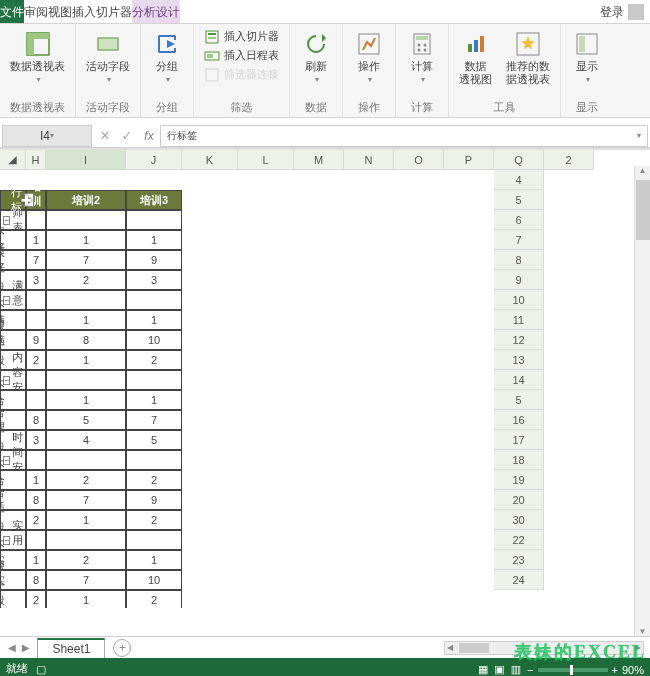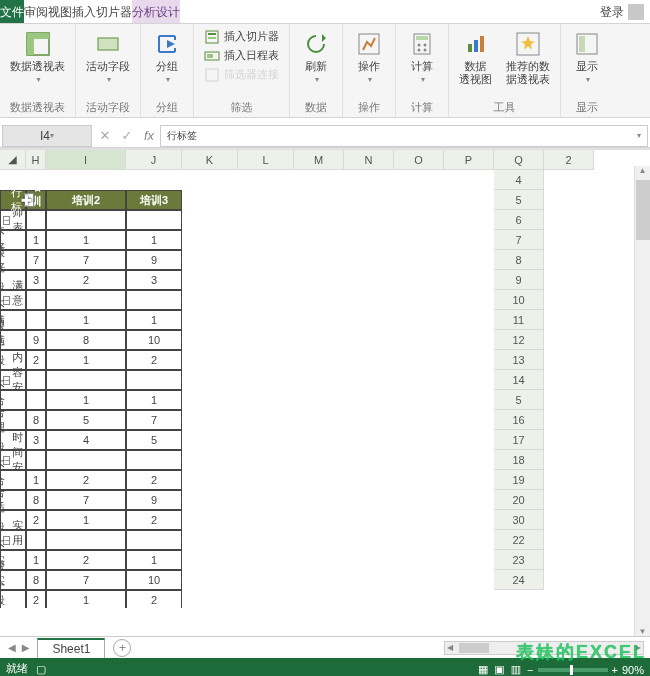--- a/index.html
+++ b/index.html
@@ -70,21 +70,21 @@
   .hscroll-track::before{content:"◀"; font-size:8px; color:#888; padding:0 2px;}
   .hscroll-track::after{content:"▶"; font-size:8px; color:#888; padding:0 2px; margin-left:auto;}
   .hscroll-thumb{ width:30px; height:10px; background:#ccc; position:absolute; left:14px;}
 
   
   .status { position:absolute; bottom:0; left:0; right:0; height:18px; background:#1e6b3a; color:#fff; display:flex; align-items:flex-end; font-size:11px; padding:0 6px; gap:8px;}
   .status .views { margin-left:auto; display:flex; gap:6px; align-items:center;}
   .status .zoom { display:flex; align-items:center; gap:4px;}
   .status .zoom .track { width:70px; height:4px; background:#4a9b6a; position:relative;}
   .status .zoom .track::after{content:""; position:absolute; left:32px; top:-3px; width:3px; height:10px; background:#fff;}
-  .watermark { position:absolute; bottom:12px; right:4px; color:#23c35e; font-size:18px; font-weight:bold; letter-spacing:2px; opacity:0.85; font-family:Liberation Sans, sans-serif; text-shadow:0 0 1px #0a5;}
+  .watermark { position:absolute; bottom:12px; right:4px; color:#23c35e; font-size:18px; font-weight:bold; letter-spacing:2px; opacity:0.85; font-family:Liberation Serif, serif; text-shadow:0 0 1px #0a5;}
 
   
   .vscroll { position:absolute; right:0; top:166px; bottom:40px; width:16px; background:#f0f0f0; border-left:1px solid #ddd;}
   .vscroll .thumb { position:absolute; top:14px; width:14px; left:1px; height:60px; background:#ccc;}
   .vscroll::before{content:"▲"; position:absolute; top:0; width:100%; text-align:center; font-size:8px; color:#888;}
   .vscroll::after{content:"▼"; position:absolute; bottom:0; width:100%; text-align:center; font-size:8px; color:#888;}
 </style>
 </head>
 <body>
 

